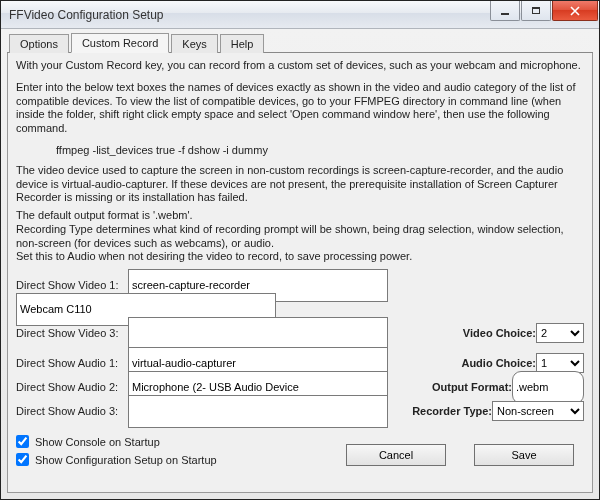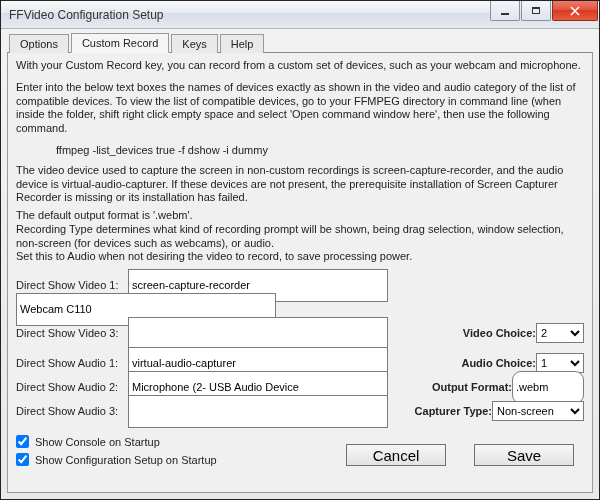--- a/index.html
+++ b/index.html
@@ -115,21 +115,21 @@
   .row-split .left { display:flex; align-items:center; flex:0 0 auto;}
   .row-split .spacer{flex:1;}
   .row-split .right { display:flex; align-items:center; justify-content:flex-end;}
   .chk-row { display:flex; align-items:flex-end; height:18px; }
   .chk-row input { margin-right:6px;}
   .btnbar { display:flex; justify-content:flex-end; gap:28px; padding:4px 10px 0 0;}
   .btn {
     width:100px; height:22px;
     border:1px solid #707070;
     background:linear-gradient(to bottom,#f7f7f7,#e2e2e2);
-    font-size:15px;
+    font-size:11px;
     font-family:inherit;
   }
   .bottom { display:flex; align-items:flex-end;}
   .bottom .checks{flex:0 0 auto; padding-left:0;}
   .spacer6{height:6px;}
 </style>
 </head>
 <body>
 
 <div class="window">
@@ -219,21 +219,21 @@
           </div>
         </div>
 
         <div class="row-split">
           <div class="left">
             <div class="lbl">Direct Show Audio 3:</div>
             <input class="txt main" value="" style="">
           </div>
           <div class="spacer"></div>
           <div class="right">
-            <div class="right-lbl">Capturer Type:</div>
+            <div class="right-lbl">Recorder Type:</div>
             <select class="sel" style="width:92px">
               <option>Non-screen</option>
             </select>
           </div>
         </div>
 
         <div class="spacer6"></div>
 
         <div class="bottom">
           <div class="checks">

